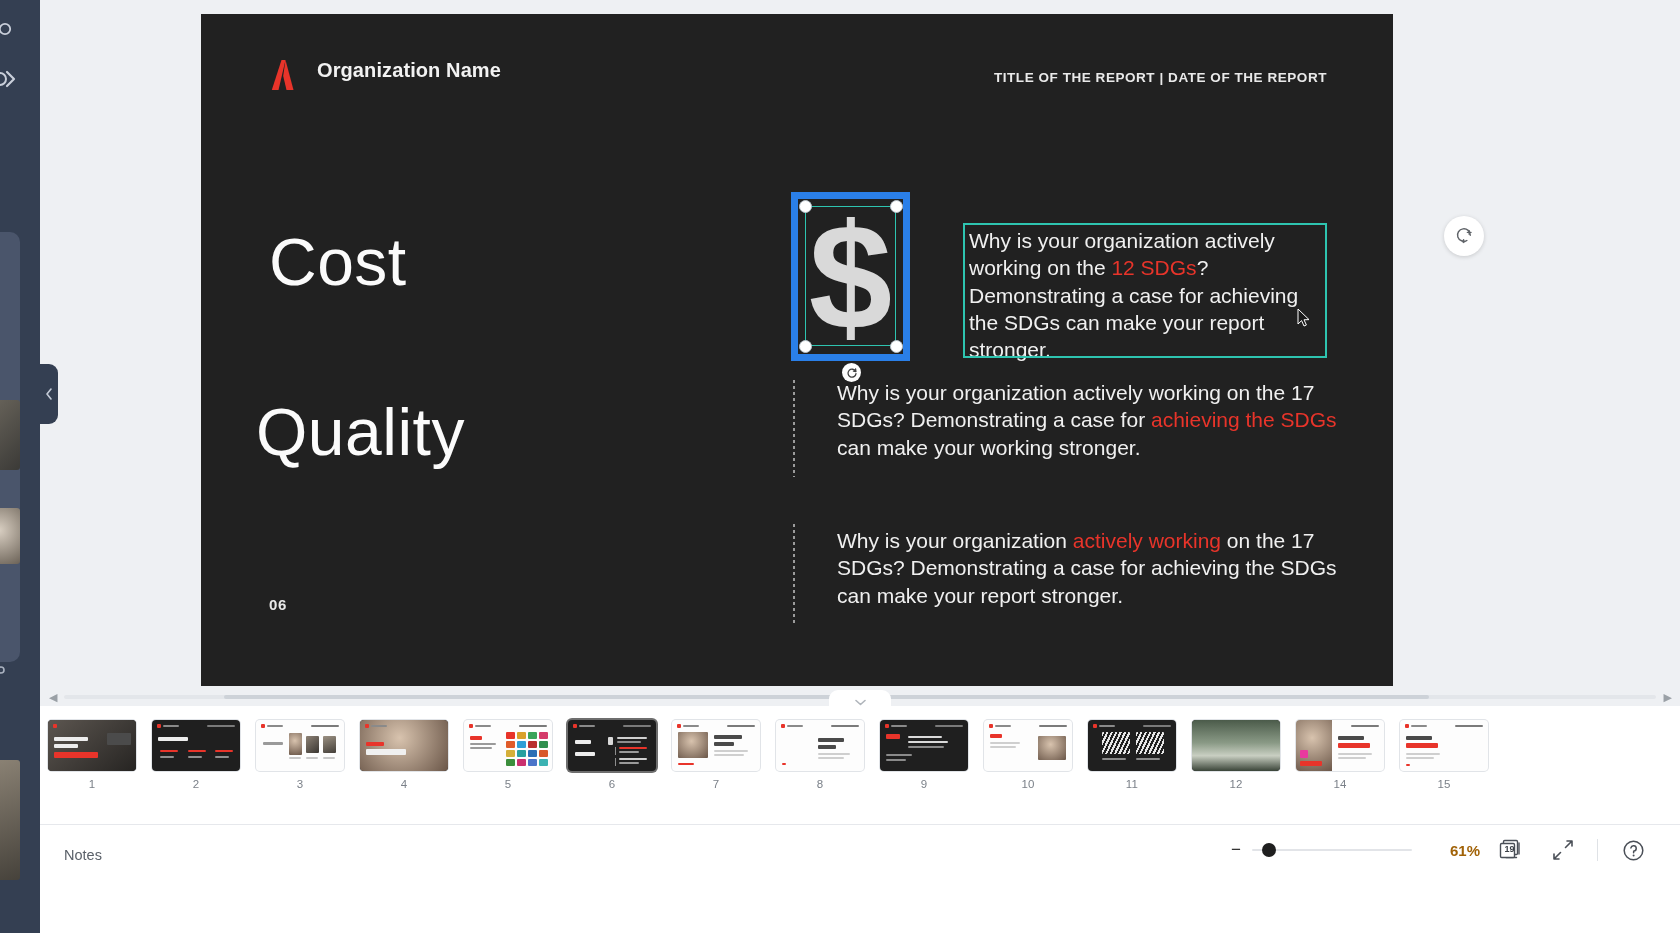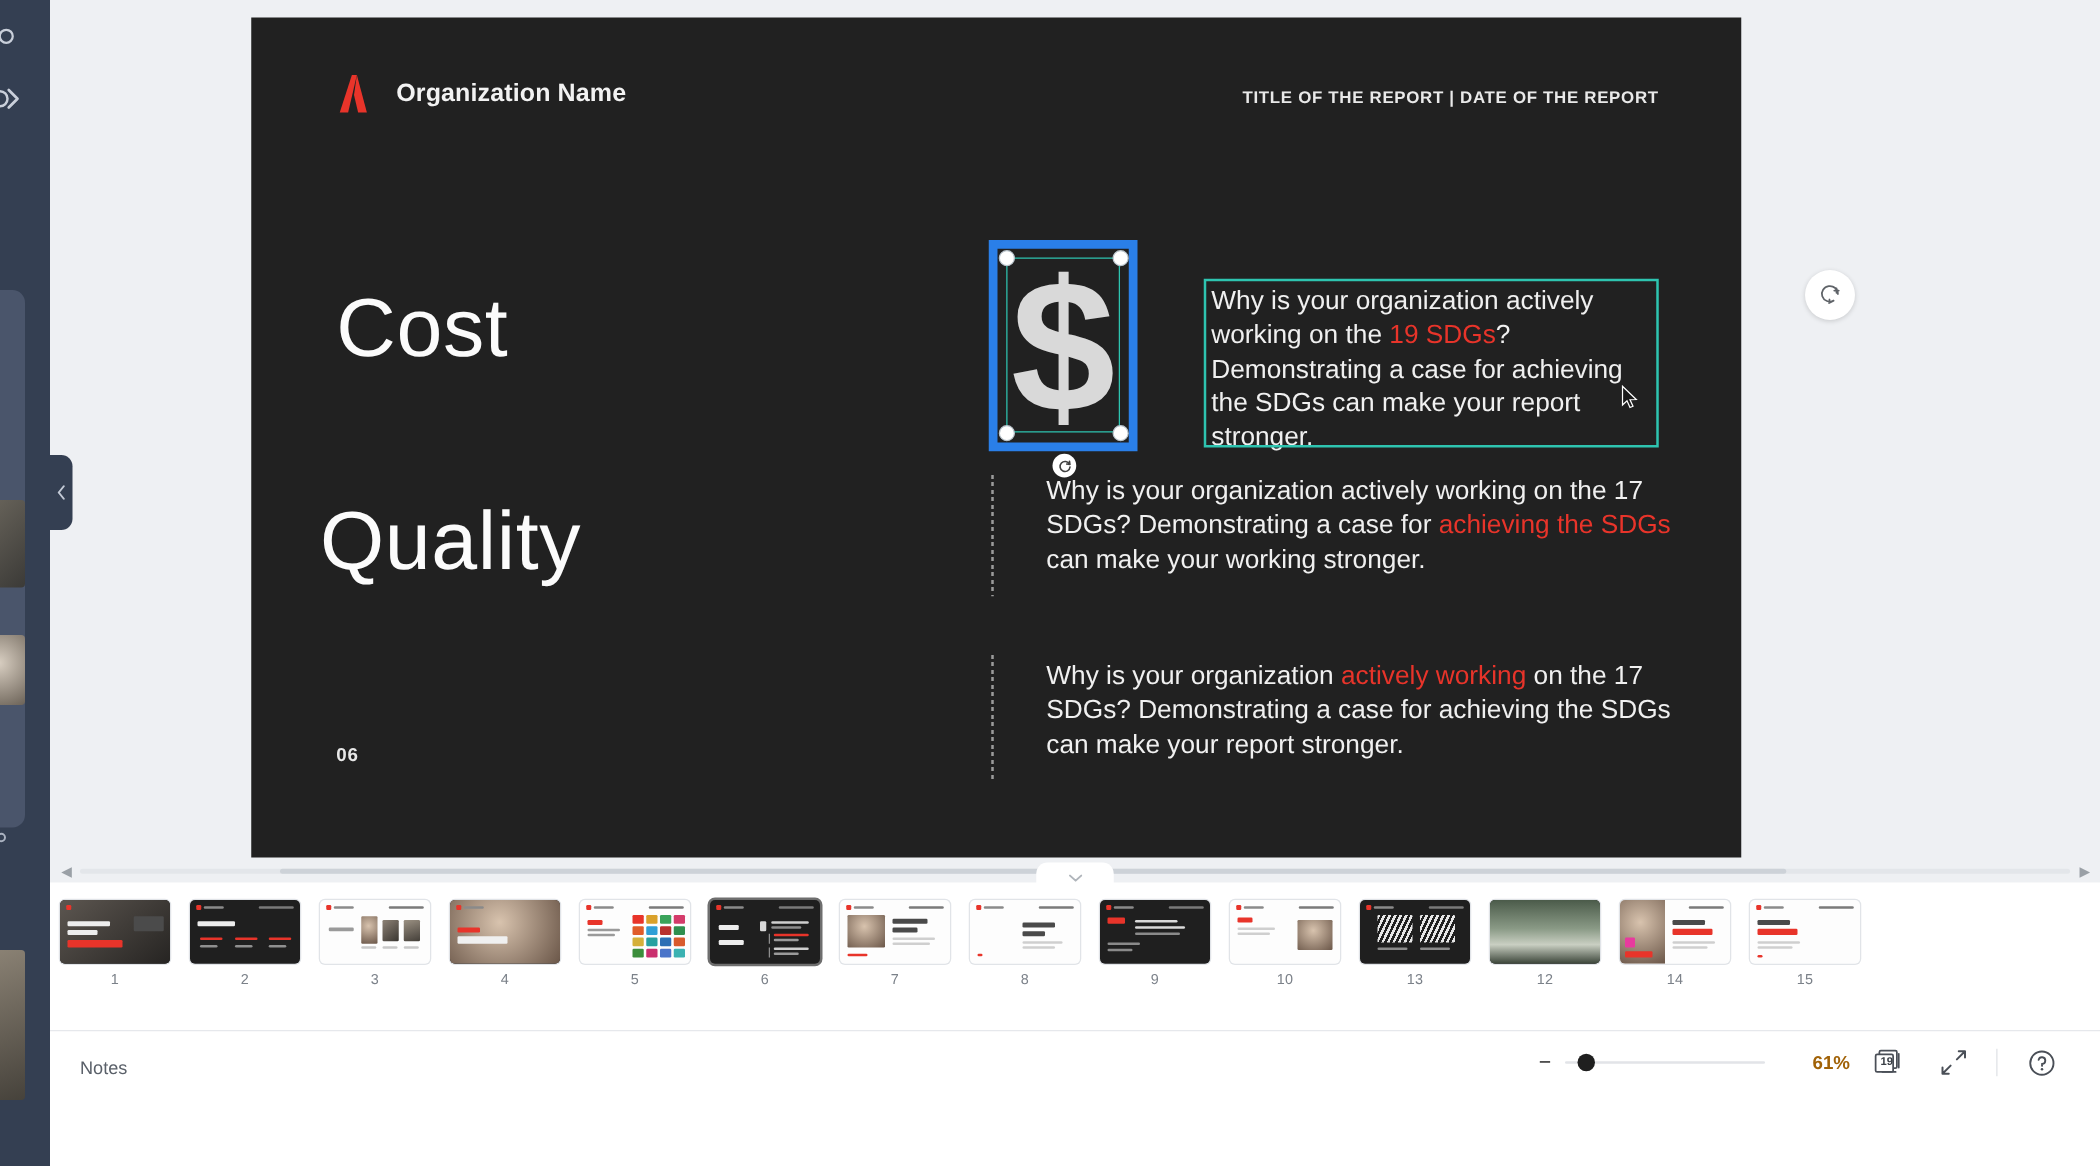--- a/index.html
+++ b/index.html
@@ -71,21 +71,21 @@
     background: #212121;
     overflow: hidden;
   }
 
   
   #slide-header {
     position: absolute; left: 0; top: 0; width: 100%; height: 120px;
   }
   #brand-group {
     position: absolute; left: 70px; top: 45px;
-    display: flex; align-items: center; gap: 16px;
+    display: flex; gap: 16px;
   }
   #brand-mark { width: 30px; height: 32px; display:block; }
   #brand-name {
     color: #f2f2f2; font-size: 20px; font-weight: 700;
     letter-spacing: .1px;
   }
   #report-meta {
     position: absolute; right: 66px; top: 56px;
     color: #e9e9e9; font-size: 13.5px; font-weight: 700;
     letter-spacing: .55px;
@@ -353,21 +353,21 @@
         <div class="handle" style="left:598px; top:326px;"></div>
         <div class="handle" style="left:689px; top:326px;"></div>
         <div id="rotate-handle">
           <svg width="12" height="12" viewBox="0 0 12 12">
             <path d="M9.6 4.4 A4 4 0 1 0 10 6.6" fill="none" stroke="currentColor" stroke-width="1.3" stroke-linecap="round"></path>
             <path d="M7.4 4.2 L9.9 4.5 L9.6 2" fill="none" stroke="currentColor" stroke-width="1.3" stroke-linecap="round" stroke-linejoin="round"></path>
           </svg>
         </div>
 
         <div class="body-text" id="text-block-1">
-          <span>Why is your organization actively working on the </span><span class="accent">19 SDGs</span><span>? Demonstrating a case for achieving the SDGs can make your report stronger.</span>
+          <span>Why is your organization actively working on the </span><span class="accent">12 SDGs</span><span>? Demonstrating a case for achieving the SDGs can make your report stronger.</span>
         </div>
         <div id="tb1-frame"></div>
 
         <div id="rail-2"></div>
         <div class="body-text" id="text-block-2">
           <span>Why is your organization actively working on the 17 SDGs? Demonstrating a case for </span><span class="accent">achieving the SDGs</span><span> can make your working stronger.</span>
         </div>
 
         <div id="rail-3"></div>
         <div class="body-text" id="text-block-3">
@@ -561,21 +561,21 @@
           <div class="thumb-cell">
             <div class="thumb dark">
               <span class="t-logo"></span>
               <span class="t-logo-bar"></span>
               <span class="t-hdr"></span>
               <span class="t-img" style="left:14px;top:12px;width:28px;height:22px;background:repeating-linear-gradient(115deg,#e6e6e6 0 2px,#1f1f1f 2px 4px);border-radius:1px;"></span>
               <span class="t-img" style="left:48px;top:12px;width:28px;height:22px;background:repeating-linear-gradient(115deg,#e6e6e6 0 2px,#1f1f1f 2px 4px);border-radius:1px;"></span>
               <span class="t-lined" style="left:14px;top:38px;width:24px;background:#8a8a8a;"></span>
               <span class="t-lined" style="left:48px;top:38px;width:24px;background:#8a8a8a;"></span>
             </div>
-            <div class="thumb-num">13</div>
+            <div class="thumb-num">11</div>
           </div>
           <div class="thumb-cell">
             <div class="thumb dark">
               <span class="t-logo"></span>
               <span class="t-logo-bar"></span>
               <span class="t-hdr"></span>
               <span class="t-img" style="left:0;top:0;width:88px;height:51px;background:linear-gradient(180deg,#4b5b4a 0%,#8a9a86 45%,#c9cfc2 70%,#3a4438 100%);"></span>
             </div>
             <div class="thumb-num">12</div>
           </div>

